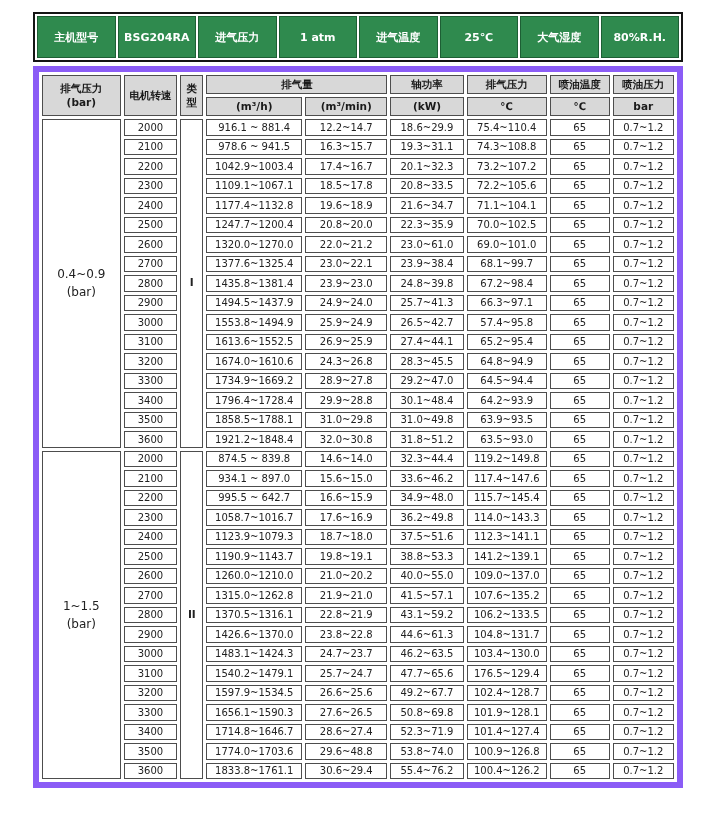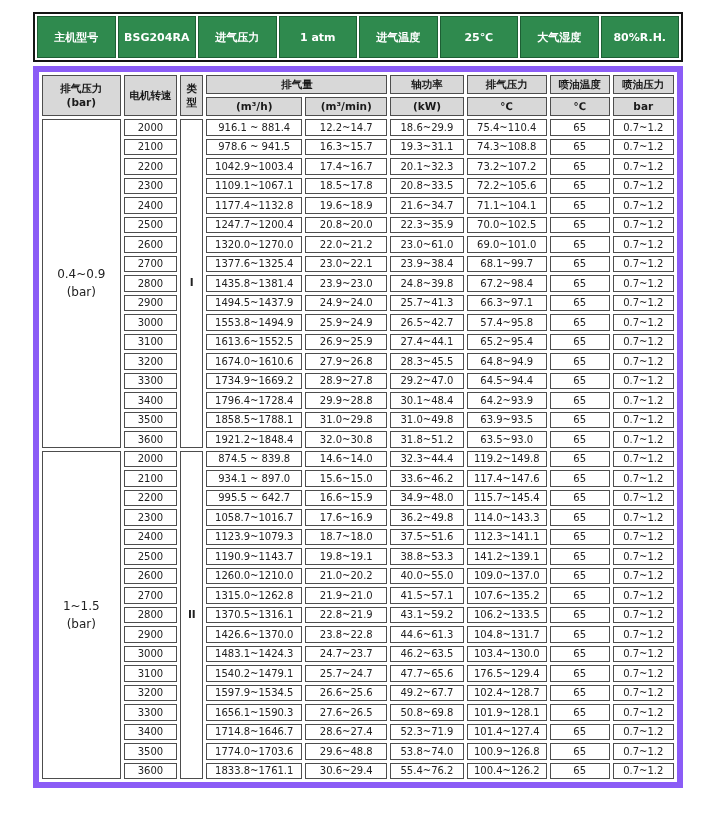--- a/index.html
+++ b/index.html
@@ -266,21 +266,21 @@
             <td>1613.6~1552.5</td>
             <td>26.9~25.9</td>
             <td>27.4~44.1</td>
             <td>65.2~95.4</td>
             <td>65</td>
             <td>0.7~1.2</td>
           </tr>
           <tr>
             <td>3200</td>
             <td>1674.0~1610.6</td>
-            <td>27.9~26.8</td>
+            <td>24.3~26.8</td>
             <td>28.3~45.5</td>
             <td>64.8~94.9</td>
             <td>65</td>
             <td>0.7~1.2</td>
           </tr>
           <tr>
             <td>3300</td>
             <td>1734.9~1669.2</td>
             <td>28.9~27.8</td>
             <td>29.2~47.0</td>

